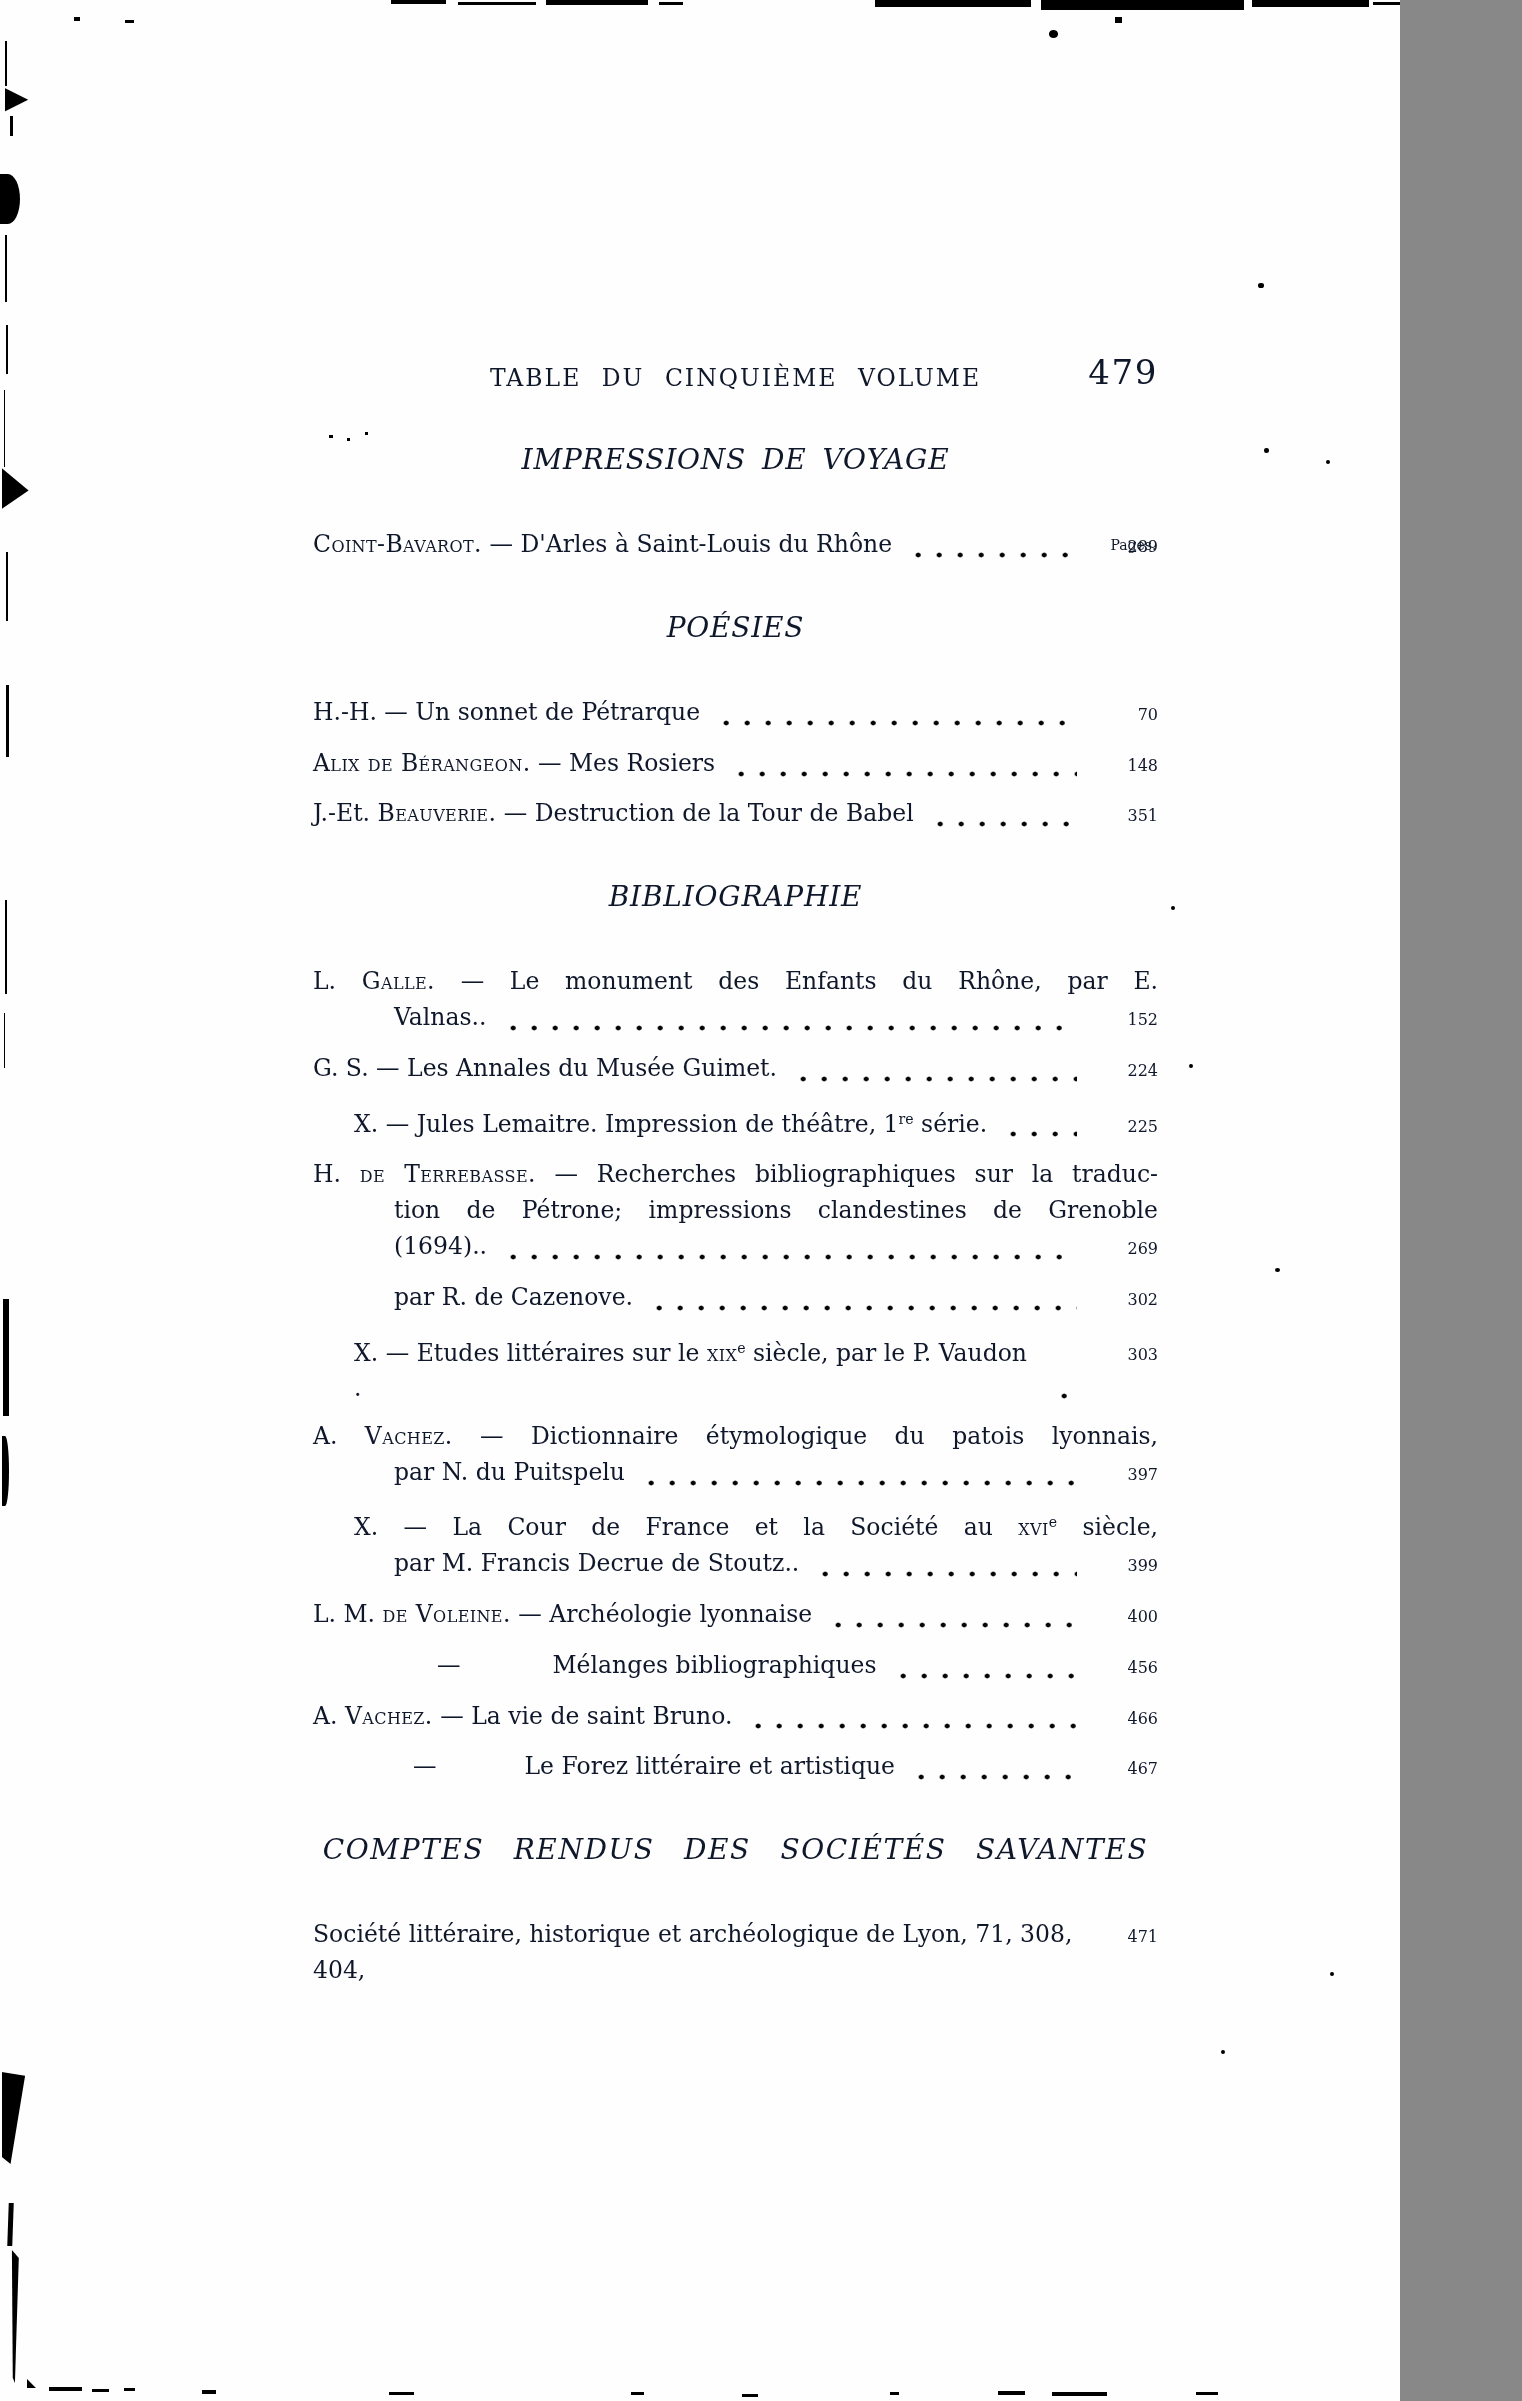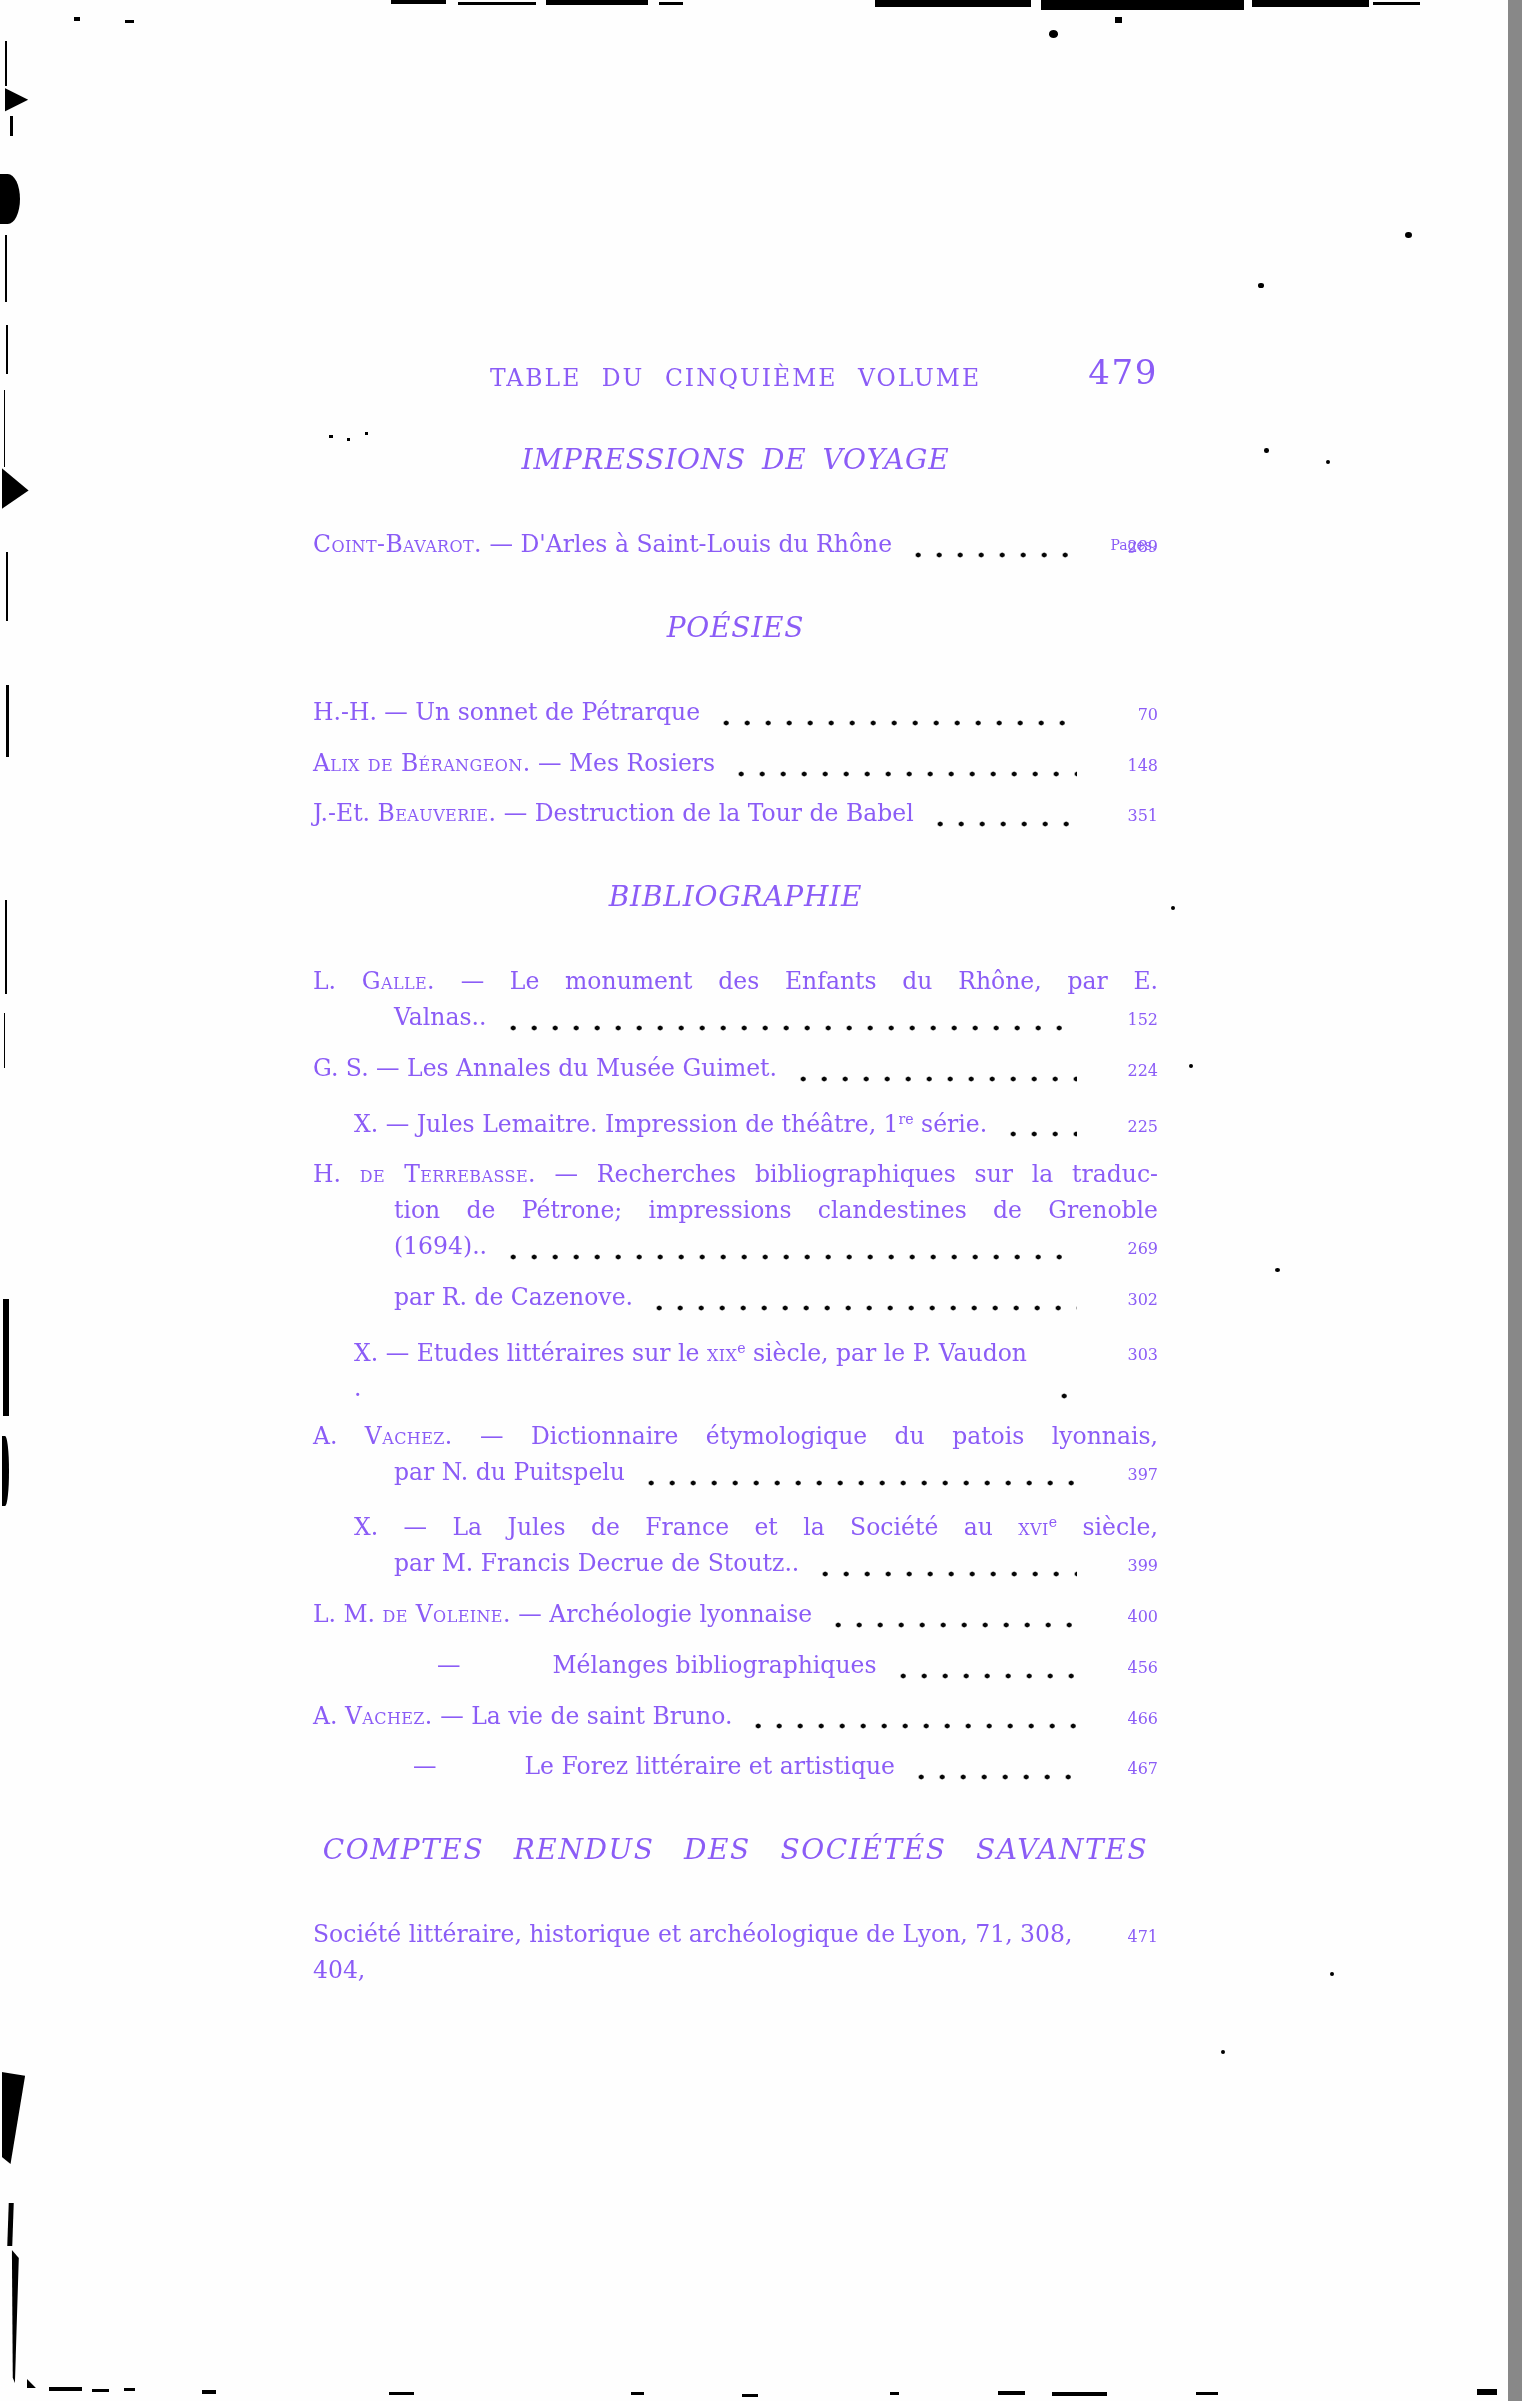--- a/index.html
+++ b/index.html
@@ -1,17 +1,17 @@
 <!DOCTYPE html>
 <html style="font-size:12.5px"><head>
 <meta charset="utf-8">
 <style>
   html,body{margin:0;padding:0;background:#888;}
-  .page{position:relative;width:1508px;height:2401px;background:#fefefe;overflow:hidden;
-        font-family:"DejaVu Serif","Liberation Serif",serif;color:#8b5cf6;}
+  .page{position:relative;width:1400px;height:2401px;background:#fefefe;overflow:hidden;
+        font-family:"DejaVu Serif","Liberation Serif",serif;color:#0f172a;}
   .content{position:absolute;left:313px;top:358px;width:845px;}
 
   .page-head{position:relative;height:39px;}
   .head-title{position:absolute;left:50%;top:6.3px;transform:translateX(-50%);
               font-size:23.5px;letter-spacing:2px;word-spacing:11px;white-space:nowrap;}
   .head-folio{position:absolute;right:0;top:-6.3px;font-size:34px;letter-spacing:1.6px;}
 
   .pages-label{position:absolute;top:133px;right:1.6px;font-size:14px;margin-top:46px;}
 
   .sec-head{font-style:italic;font-size:28px;line-height:44px;text-align:center;
@@ -195,21 +195,21 @@
           </div>
           <div class="entry">
             <div class="line fill"><span class="txt"><span>A. </span><span class="sc">Vachez.</span><span> — Dictionnaire étymologique du patois lyonnais,</span></span></div>
             <div class="line ind-cont">
               <span class="txt"><span>par N. du Puitspelu</span></span>
               <span class="dots"></span>
               <span class="pagenum">397</span>
             </div>
           </div>
           <div class="entry">
-            <div class="line ind-sub fill"><span class="txt"><span>X. — La Jules de France et la Société au </span><span class="sc">xvi</span><span class="sup">e</span><span> siècle,</span></span></div>
+            <div class="line ind-sub fill"><span class="txt"><span>X. — La Cour de France et la Société au </span><span class="sc">xvi</span><span class="sup">e</span><span> siècle,</span></span></div>
             <div class="line ind-cont">
               <span class="txt"><span>par M. Francis Decrue de Stoutz..</span></span>
               <span class="dots"></span>
               <span class="pagenum">399</span>
             </div>
           </div>
           <div class="entry">
             <div class="line">
               <span class="txt"><span>L. M. </span><span class="sc">de Voleine.</span><span> — Archéologie lyonnaise</span></span>
               <span class="dots"></span>

